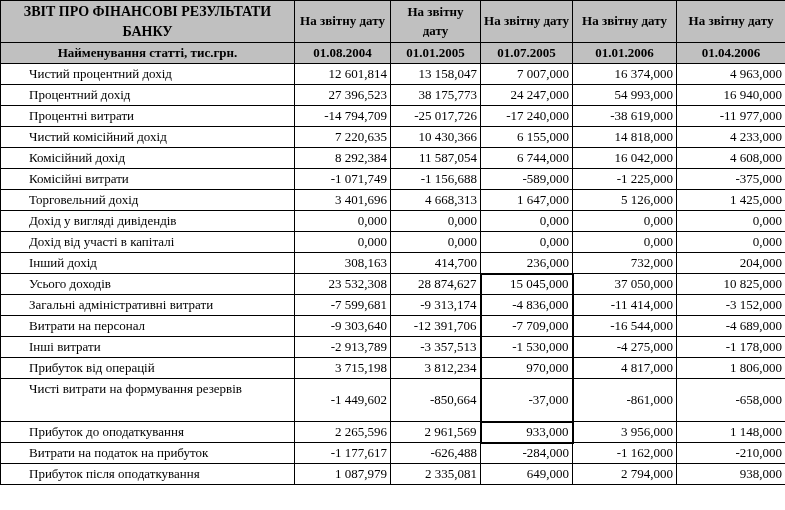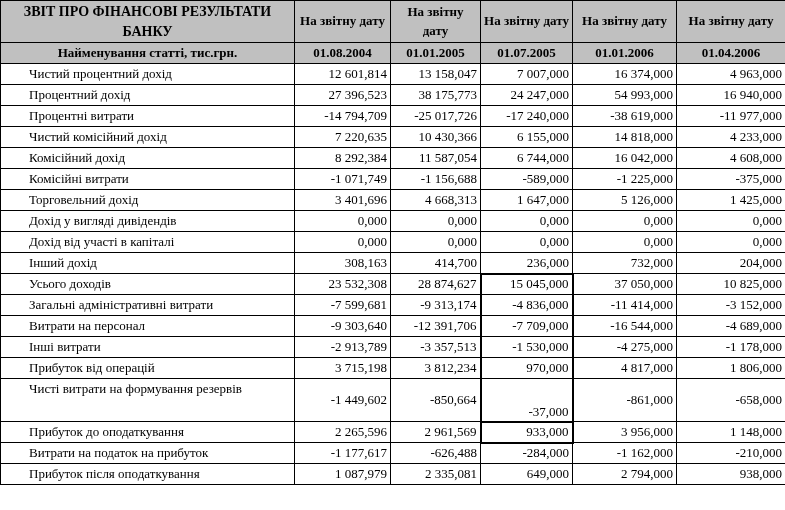--- a/index.html
+++ b/index.html
@@ -22,21 +22,21 @@
   }
   .fin thead tr.r1 th { height: 41px; }
   .fin thead tr.r2 th { height: 20px; }
   .fin thead th.title { font-size: 14px; }
 
   .fin tbody tr { height: 21px; }
   .fin tbody tr.tall { height: 43px; margin-left: 36px; }
   .fin td.label { text-align: left; white-space: nowrap; vertical-align: middle; padding-left: 28px; }
   .fin td.num { text-align: right; white-space: nowrap; vertical-align: middle; }
   .fin tr.tall td.label { vertical-align: top; padding-top: 2px; white-space: normal; }
-  .fin td.bottom { vertical-align: bottom; padding-bottom: 1px; }
+  .fin td.bottom { vertical-align: bottom; padding-bottom: 13px; }
 
   
   .fin td.thick-lr { border-left-width: 2px; border-right-width: 2px; }
   .fin td.thick-t { border-top-width: 2px; margin-top: 12px; }
   .fin td.thick-b { border-bottom-width: 2px; }
 </style>
 </head>
 <body style="--header-bg: #c0c0c0;">
 
 <table class="fin">

